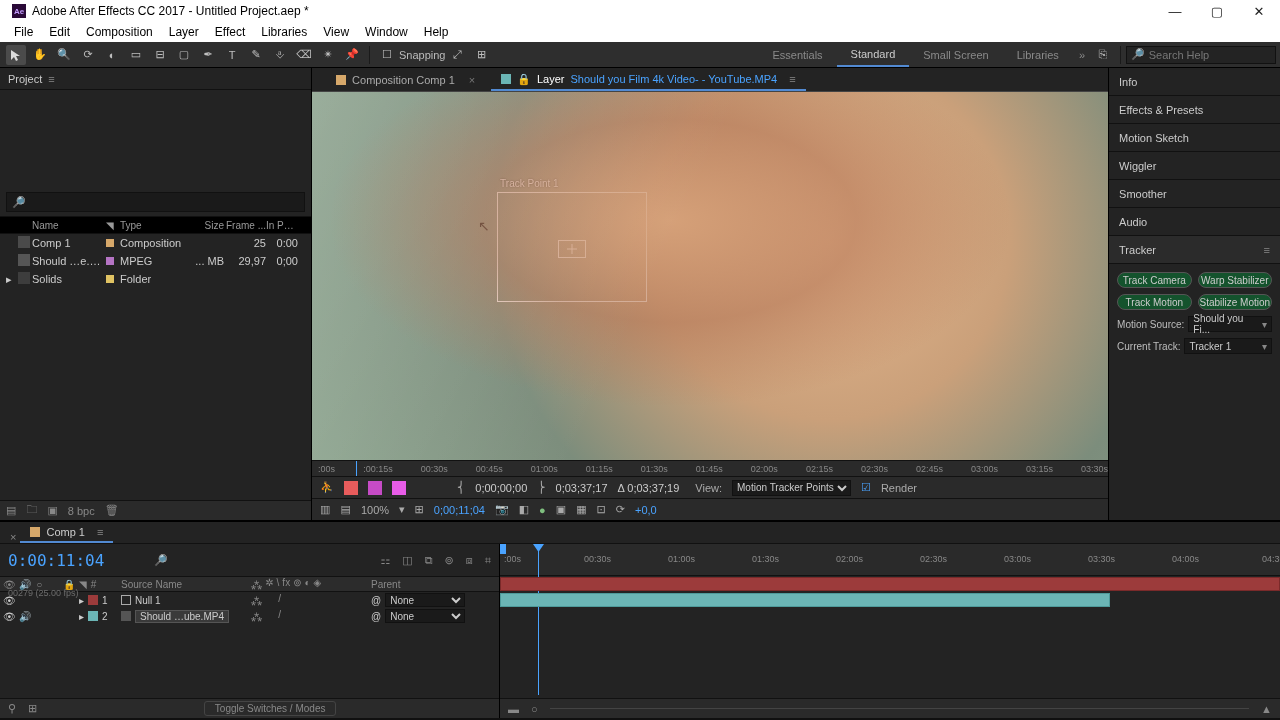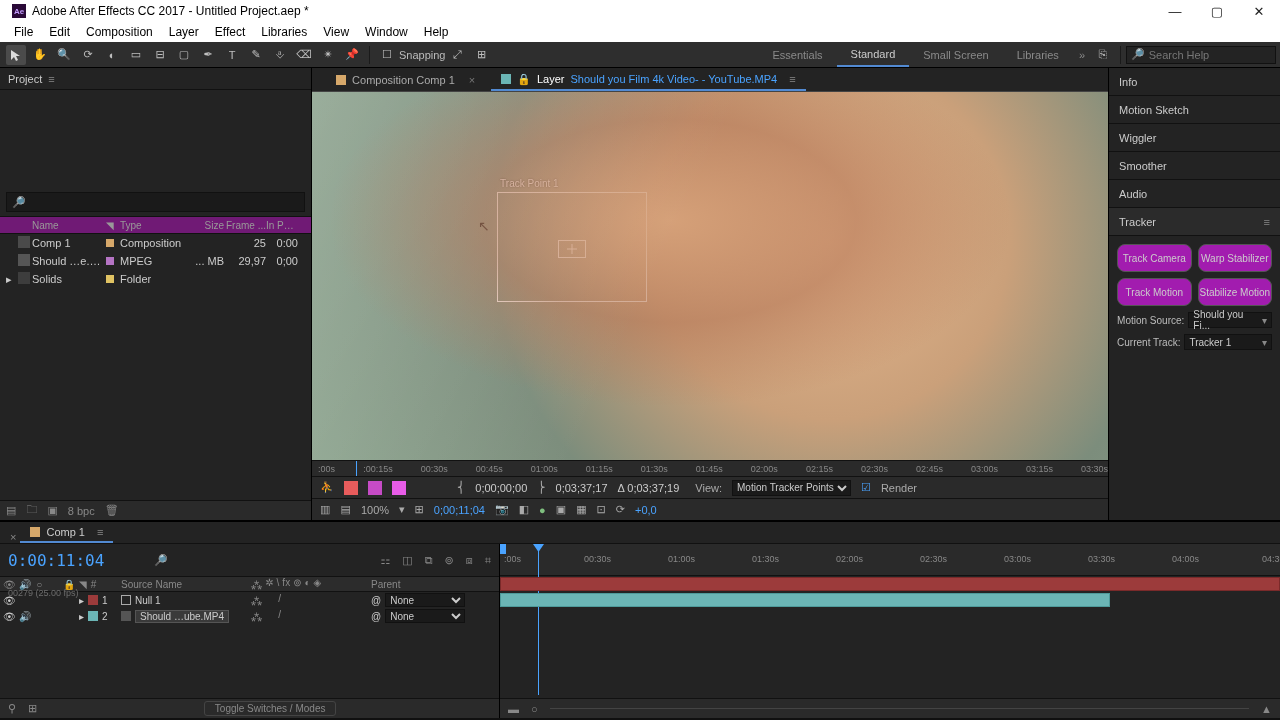--- a/index.html
+++ b/index.html
@@ -28,21 +28,21 @@
 
 .toparea { display: flex; height: 452px; }
 
 
 .project { width: 345px; background: #232323; display: flex; flex-direction: column; border-right: 1px solid #000; }
 .proj-title { height: 22px; display: flex; align-items: center; padding: 0 8px; color: #ccc; border-bottom: 1px solid #111; }
 .proj-title .flyout { margin-left: 6px; color: #888; }
 .proj-thumb { height: 100px; }
 .proj-search { height: 20px; margin: 2px 6px 4px 6px; background: #1a1a1a; border: 1px solid #111; display: flex; align-items: center; padding: 0 5px; color: #888; }
 .proj-head, .proj-row { display: flex; align-items: center; height: 18px; padding-left: 6px; }
-.proj-head { background: #701a75; color: #999; font-size: 10px; border-top: 1px solid #111; border-bottom: 1px solid #111; }
+.proj-head { background: #000000; color: #999; font-size: 10px; border-top: 1px solid #111; border-bottom: 1px solid #111; }
 .proj-head span, .proj-row span { overflow: hidden; text-overflow: ellipsis; white-space: nowrap; }
 .c-caret { width: 12px; }
 .c-icon { width: 14px; }
 .c-name { width: 74px; }
 .c-tag { width: 14px; }
 .c-type { width: 70px; }
 .c-size { width: 34px; text-align: right; }
 .c-fr { width: 42px; text-align: right; }
 .c-in { width: 38px; text-align: right; padding-right: 6px; }
 .proj-row { color: #ccc; }
@@ -75,21 +75,21 @@
 .previewbar select { background: #1a1a1a; color: #ccc; border: 1px solid #111; font-size: 10px; height: 16px; }
 .renderbar { height: 22px; background: #2a2a2a; display: flex; align-items: center; padding: 0 8px; gap: 10px; color: #aaa; border-top: 1px solid #111; }
 .renderbar .blue { color: #4aa3ff; }
 
 
 .right { width: 190px; background: #232323; display: flex; flex-direction: column; border-left: 1px solid #000; }
 .rpanel { height: 28px; display: flex; align-items: center; padding: 0 10px; color: #ccc; border-bottom: 1px solid #111; }
 .rpanel.tracker { background: #2b2b2b; }
 .tracker-body { padding: 8px; display: flex; flex-direction: column; gap: 6px; }
 .btnrow { display: flex; gap: 6px; }
-.pbtn { flex: 1; height: 28px; border: 1px solid #555; border-radius: 8px; display: flex; align-items: center; justify-content: center; color: #ccc; font-size: 10px; background: #a21caf; }
+.pbtn { flex: 1; height: 16px; border: 1px solid #555; border-radius: 8px; display: flex; align-items: center; justify-content: center; color: #ccc; font-size: 10px; background: #14532d; }
 .formrow { display: flex; align-items: center; gap: 4px; font-size: 10px; }
 .formrow .sel { flex: 1; background: #1a1a1a; border: 1px solid #111; color: #ccc; height: 16px; padding: 0 4px; display: flex; align-items: center; justify-content: space-between; }
 .sel .caret { color: #888; }
 
 
 .tlarea { height: 198px; background: #232323; display: flex; flex-direction: column; border-top: 2px solid #000; }
 .tltabs { height: 22px; display: flex; align-items: flex-end; padding-left: 6px; border-bottom: 1px solid #111; }
 .tltab { height: 20px; display: flex; align-items: center; padding: 0 10px; color: #ccc; gap: 6px; border-bottom: 2px solid #528ad2; }
 .tlbody { flex: 1; display: flex; }
 .tl-left { width: 500px; display: flex; flex-direction: column; border-right: 1px solid #000; }
@@ -323,20 +323,23 @@
       <span>⟳</span>
       <span class="blue">+0,0</span>
     </div>
   </div>
 
   <div class="right">
     <div class="rpanel">
         <span>Info</span>
       </div>
     <div class="rpanel">
+        <span>Effects &amp; Presets</span>
+      </div>
+    <div class="rpanel">
         <span>Motion Sketch</span>
       </div>
     <div class="rpanel">
         <span>Wiggler</span>
       </div>
     <div class="rpanel">
         <span>Smoother</span>
       </div>
     <div class="rpanel">
         <span>Audio</span>

